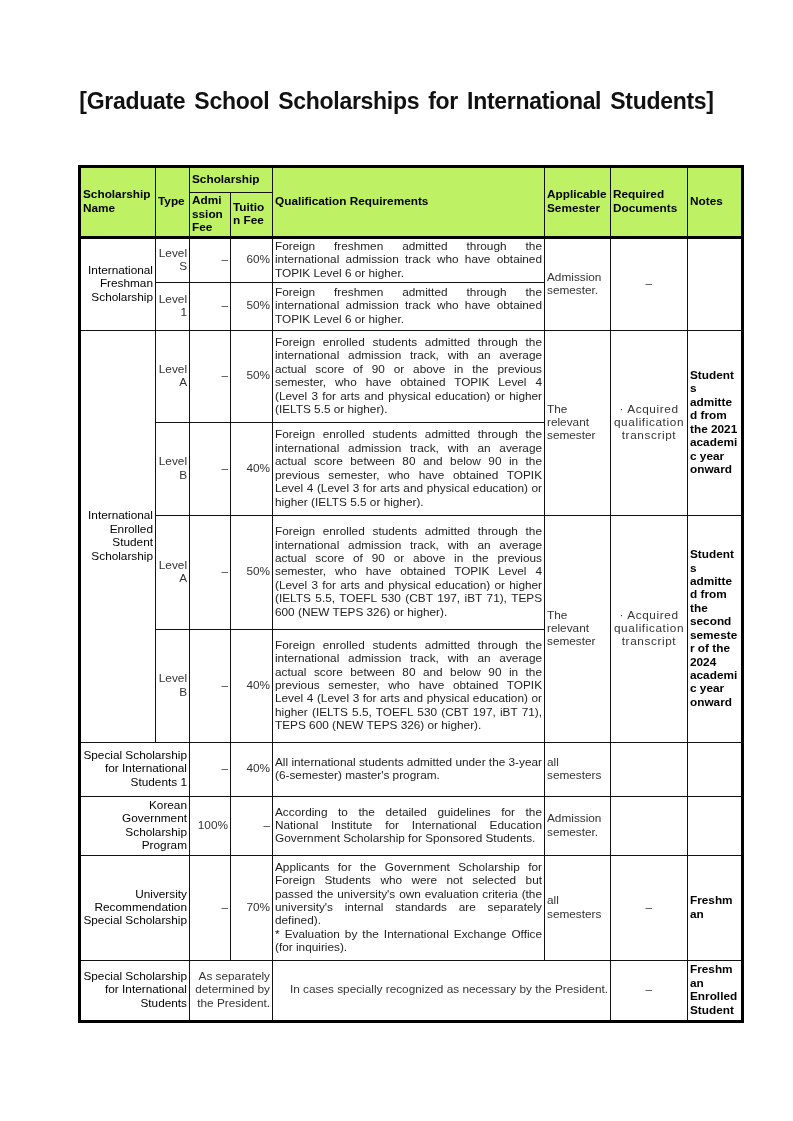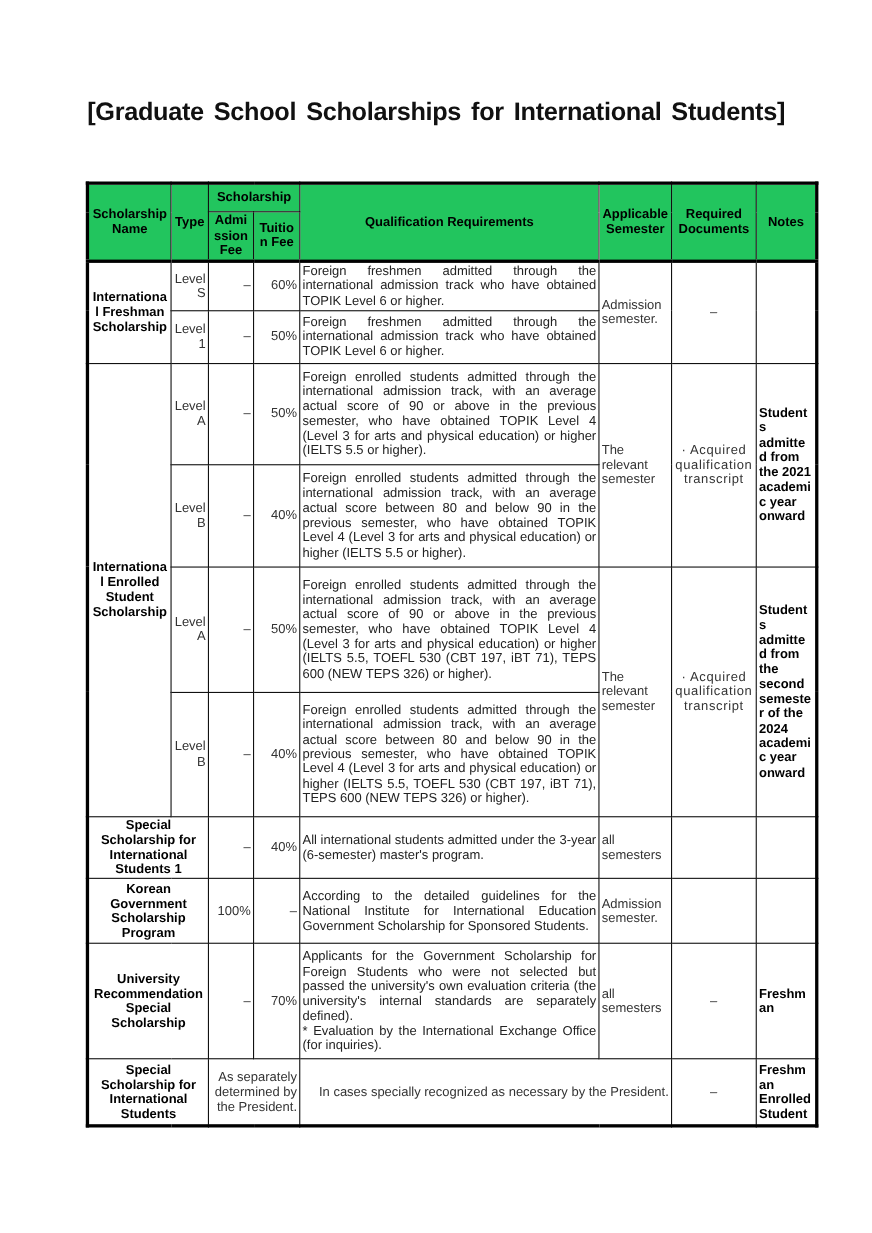--- a/index.html
+++ b/index.html
@@ -19,28 +19,28 @@
     width:663px;margin:50px 0 0 78px;
     border:3px solid #000;
   }
   table.sch th, table.sch td{
     border:1px solid #111;
     font-size:11.8px;line-height:1.14;
     padding:1px 2px;vertical-align:middle;
     overflow:hidden;
   }
   tr.h1 th, tr.h2 th{
-    background:#22c55e;color:#000;font-weight:700;text-align:center;
+    background:#bef264;color:#000;font-weight:700;text-align:left;
     line-height:1.15;
   }
   tr.h1{height:26px;} tr.h2{height:40px;}
   .hdr-bottom{border-bottom:3px solid #000 !important;}
   th.brk{overflow-wrap:anywhere;}
   td.name-cell{
-    font-weight:700;color:#000;text-align:center;line-height:1.15;
+    font-weight:400;color:#000;text-align:right;line-height:1.15;
     overflow-wrap:break-word;
   }
   td.type-cell, td.fee-cell{text-align:right;color:#333;}
   td.qual-cell{
     text-align:justify;color:#222;padding:2px 4px;
     white-space:pre-line;line-height:1.14;
   }
   td.qual-center{text-align:right;white-space:pre-line;color:#333;}
   td.sem-cell{color:#333;line-height:1.25;}
   td.doc-cell{text-align:center;color:#333;line-height:1.45;letter-spacing:0.6px;}

